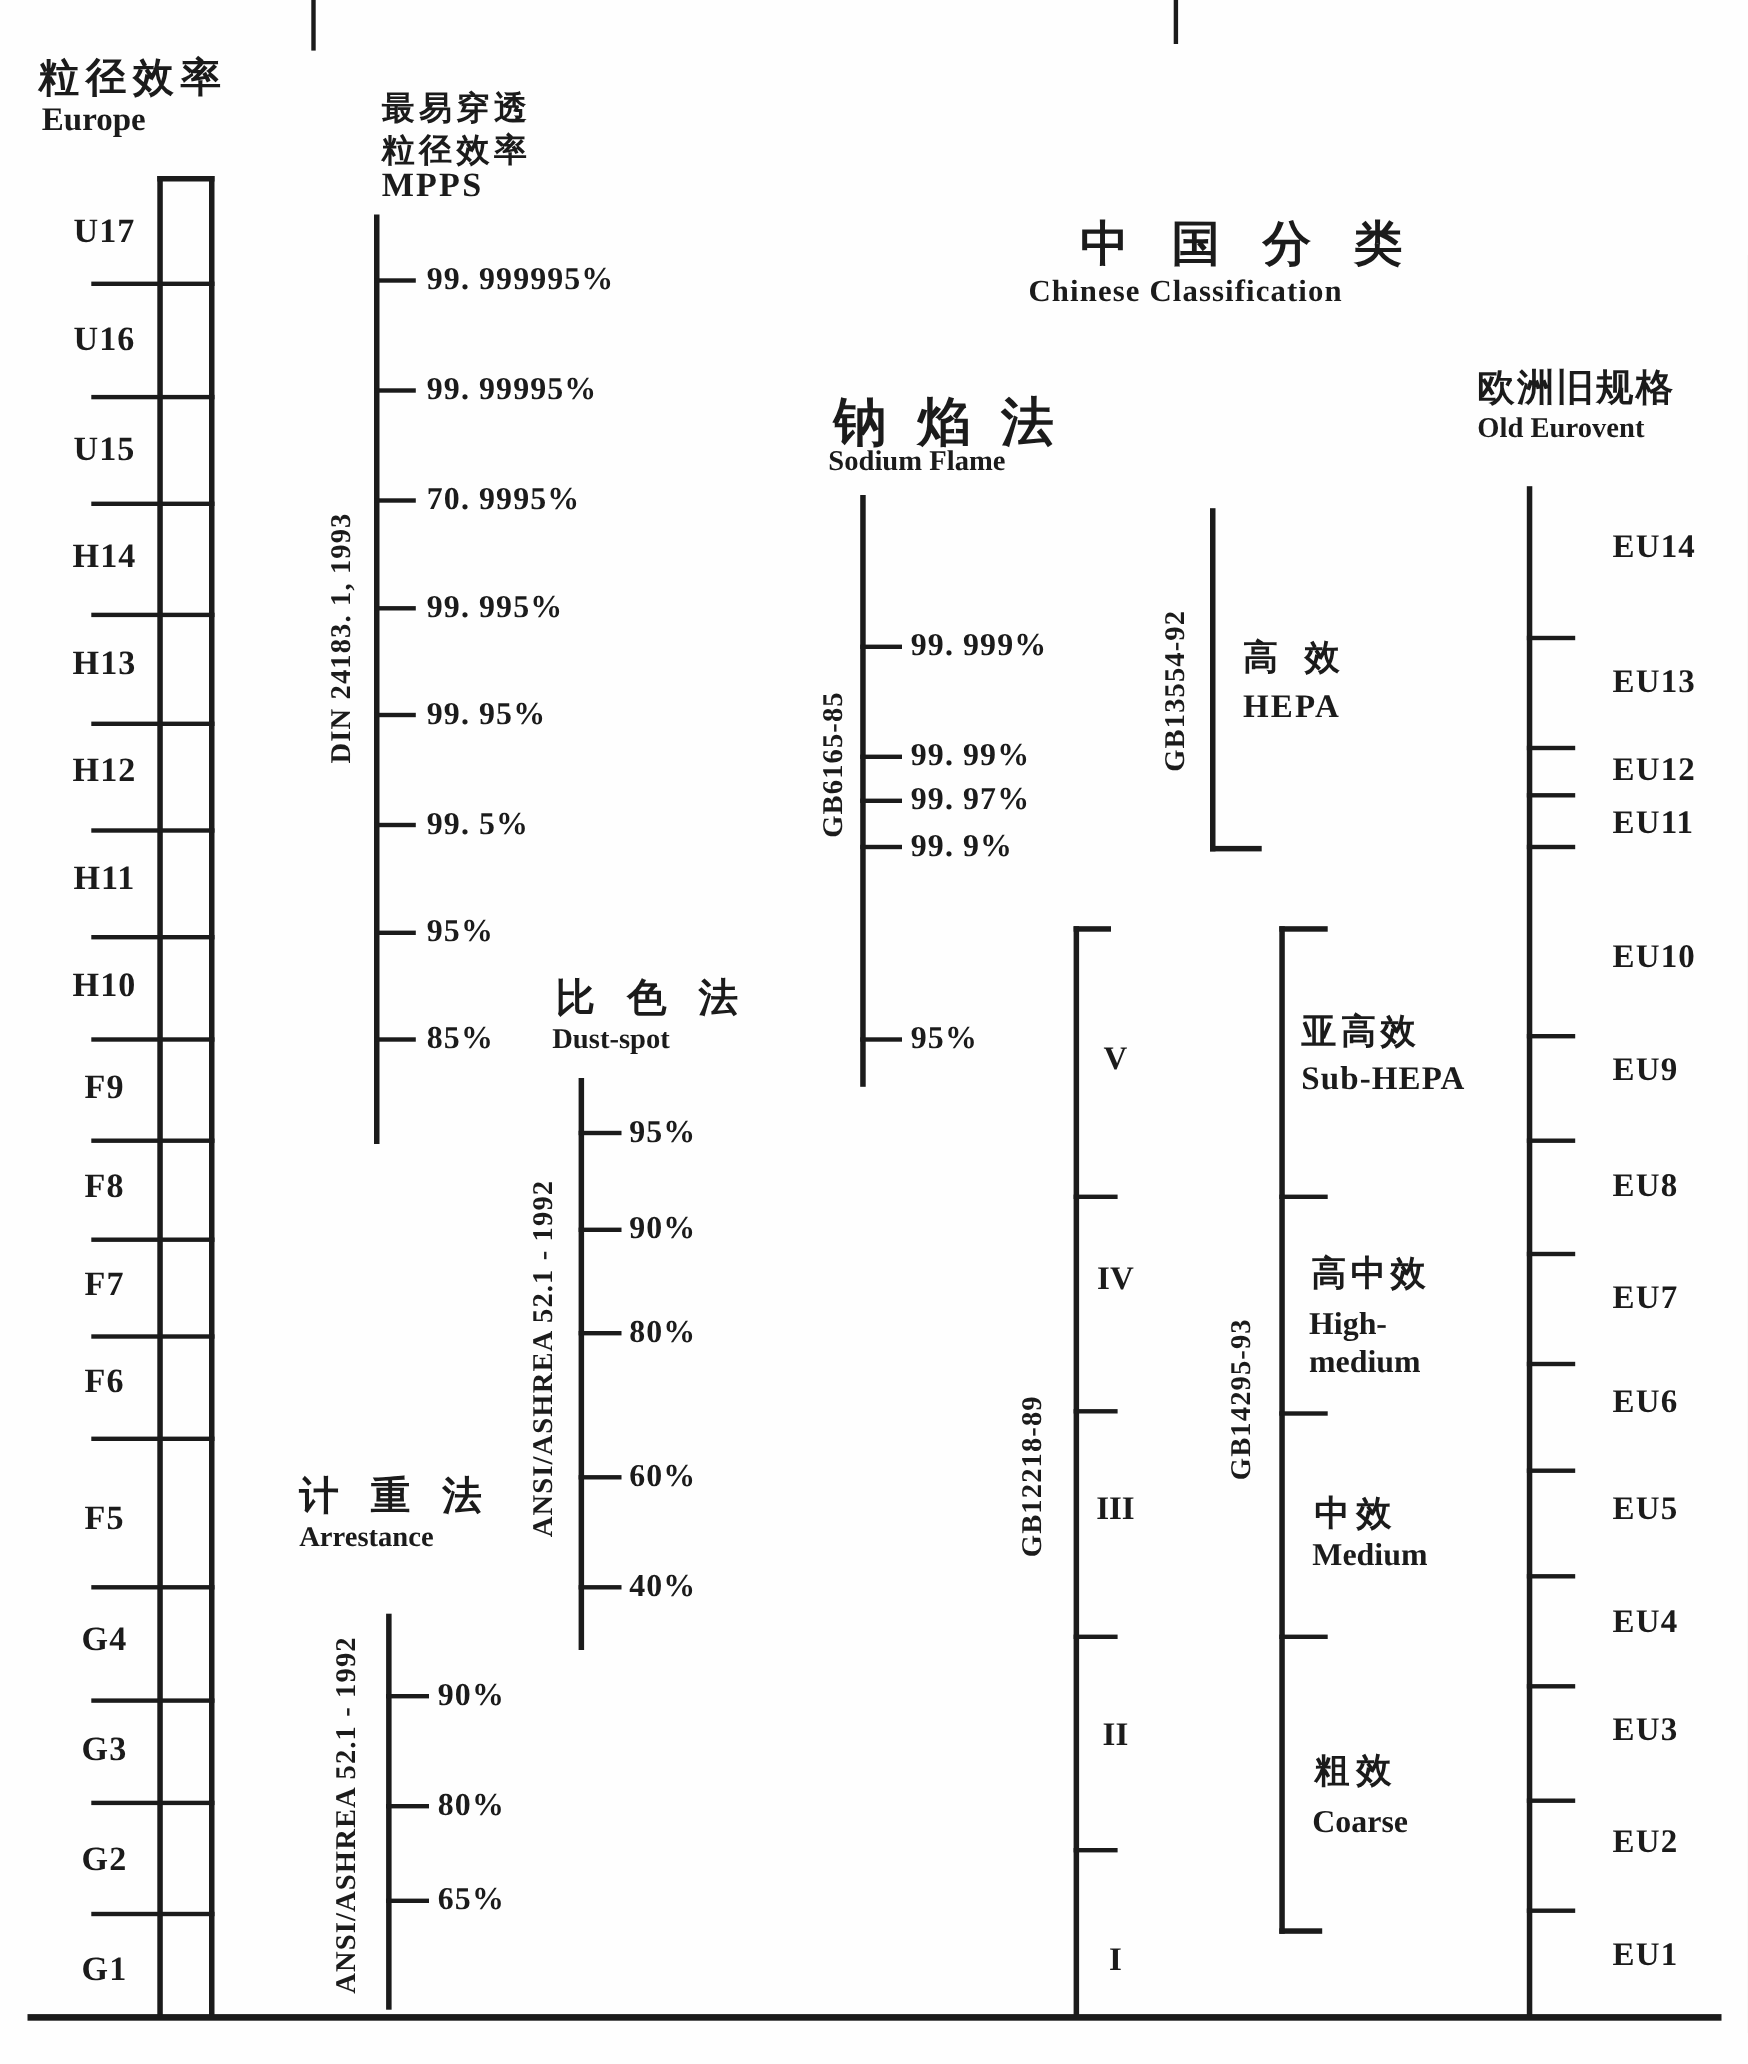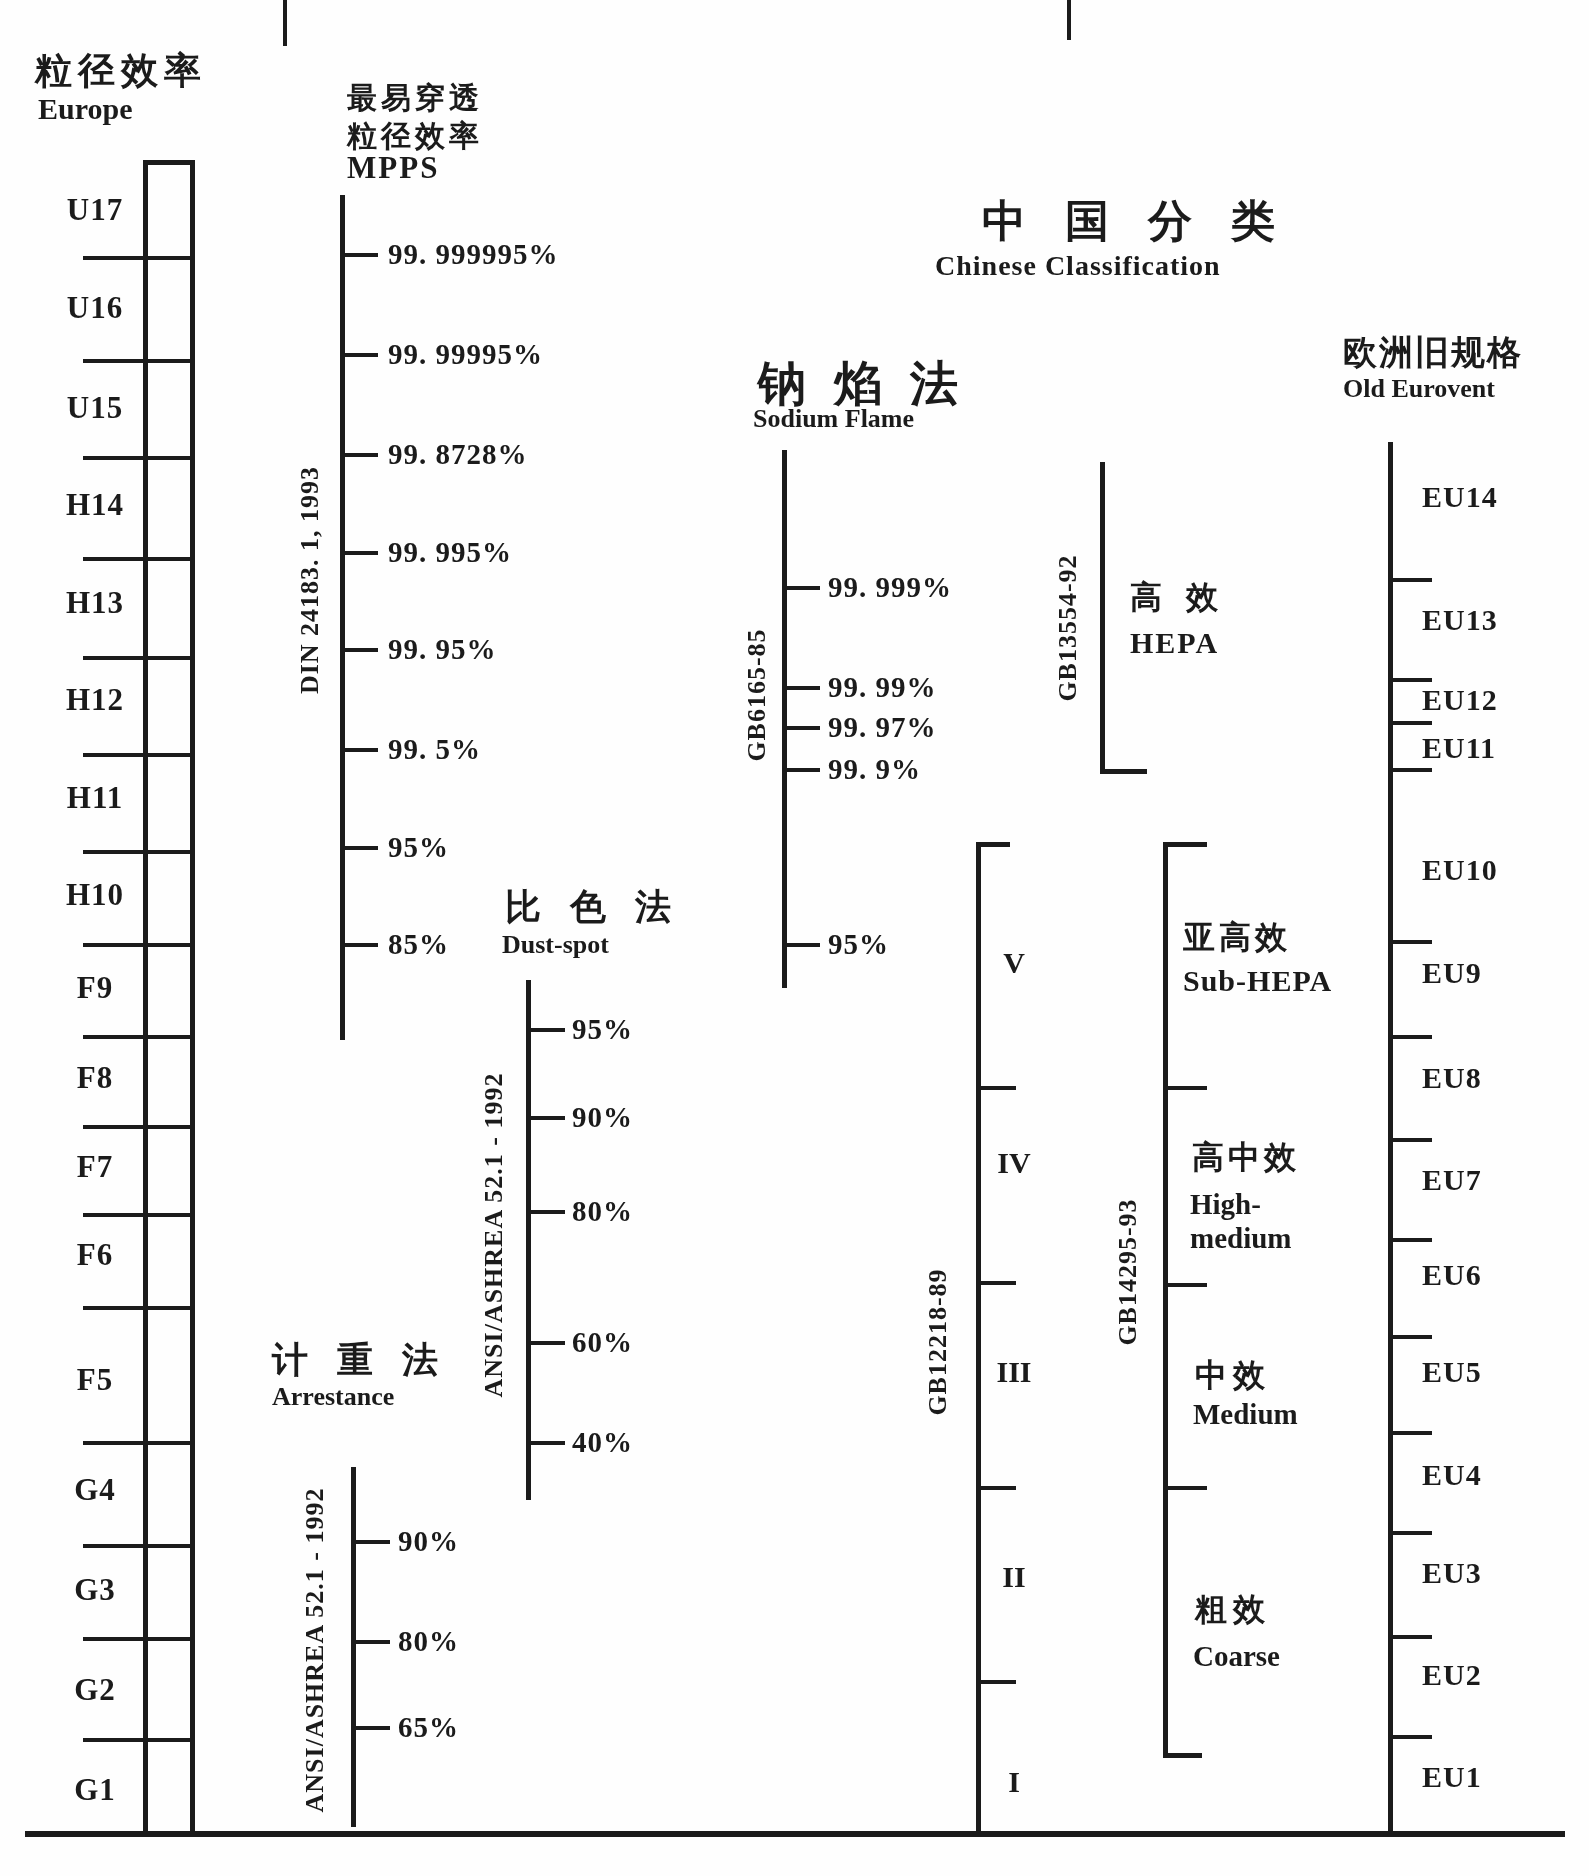--- a/index.html
+++ b/index.html
@@ -14,21 +14,21 @@
   .vtext{
     position:absolute; font-weight:bold; white-space:nowrap; color:var(--ink);
     transform:translate(-50%,-50%) rotate(-90deg); transform-origin:center;
     font-size:26px; letter-spacing:1px;
   }
   .tlbl{ position:absolute; font-weight:bold; white-space:nowrap; transform:translateY(-52%);
          font-size:29px; letter-spacing:1px; color:var(--ink); }
   .eclass{ position:absolute; font-weight:bold; transform:translate(-50%,-50%);
            font-size:31px; letter-spacing:1px; color:var(--ink); }
   .eulbl{ position:absolute; font-weight:bold; transform:translateY(-50%);
-          font-size:30px; letter-spacing:1px; color:var(--ink); }
+          font-size:30px; letter-spacing:1px; color:var(--ink);margin-left:44px; }
   .roman{ position:absolute; font-weight:bold; transform:translate(-50%,-50%);
           font-size:30px; color:var(--ink); }
   .zh-sm{ font-size:31px; letter-spacing:4px; }
 </style>
 </head>
 <body>
 
 <div class="page">
 
   <div class="ln" style="left:283px; top:0; width:4px; height:46px;"></div>
@@ -135,21 +135,21 @@
     <div class="eclass" style="left: 95px; top: 1380px;">F5</div>
     <div class="eclass" style="left: 95px; top: 1490px;">G4</div>
     <div class="eclass" style="left: 95px; top: 1590px;">G3</div>
     <div class="eclass" style="left: 95px; top: 1690px;">G2</div>
     <div class="eclass" style="left: 95px; top: 1790px;">G1</div>
     <div class="ln" style="left: 340px; top: 253px; width: 38px; height: 4px;"></div>
     <div class="tlbl" style="left: 388px; top: 255px;">99. 999995%</div>
     <div class="ln" style="left: 340px; top: 353px; width: 38px; height: 4px;"></div>
     <div class="tlbl" style="left: 388px; top: 355px;">99. 99995%</div>
     <div class="ln" style="left: 340px; top: 453px; width: 38px; height: 4px;"></div>
-    <div class="tlbl" style="left: 388px; top: 455px;">99. 8728%</div>
+    <div class="tlbl" style="left: 388px; top: 455px;">70. 9995%</div>
     <div class="ln" style="left: 340px; top: 551px; width: 38px; height: 4px;"></div>
     <div class="tlbl" style="left: 388px; top: 553px;">99. 995%</div>
     <div class="ln" style="left: 340px; top: 648px; width: 38px; height: 4px;"></div>
     <div class="tlbl" style="left: 388px; top: 650px;">99. 95%</div>
     <div class="ln" style="left: 340px; top: 748px; width: 38px; height: 4px;"></div>
     <div class="tlbl" style="left: 388px; top: 750px;">99. 5%</div>
     <div class="ln" style="left: 340px; top: 846px; width: 38px; height: 4px;"></div>
     <div class="tlbl" style="left: 388px; top: 848px;">95%</div>
     <div class="ln" style="left: 340px; top: 943px; width: 38px; height: 4px;"></div>
     <div class="tlbl" style="left: 388px; top: 945px;">85%</div>

